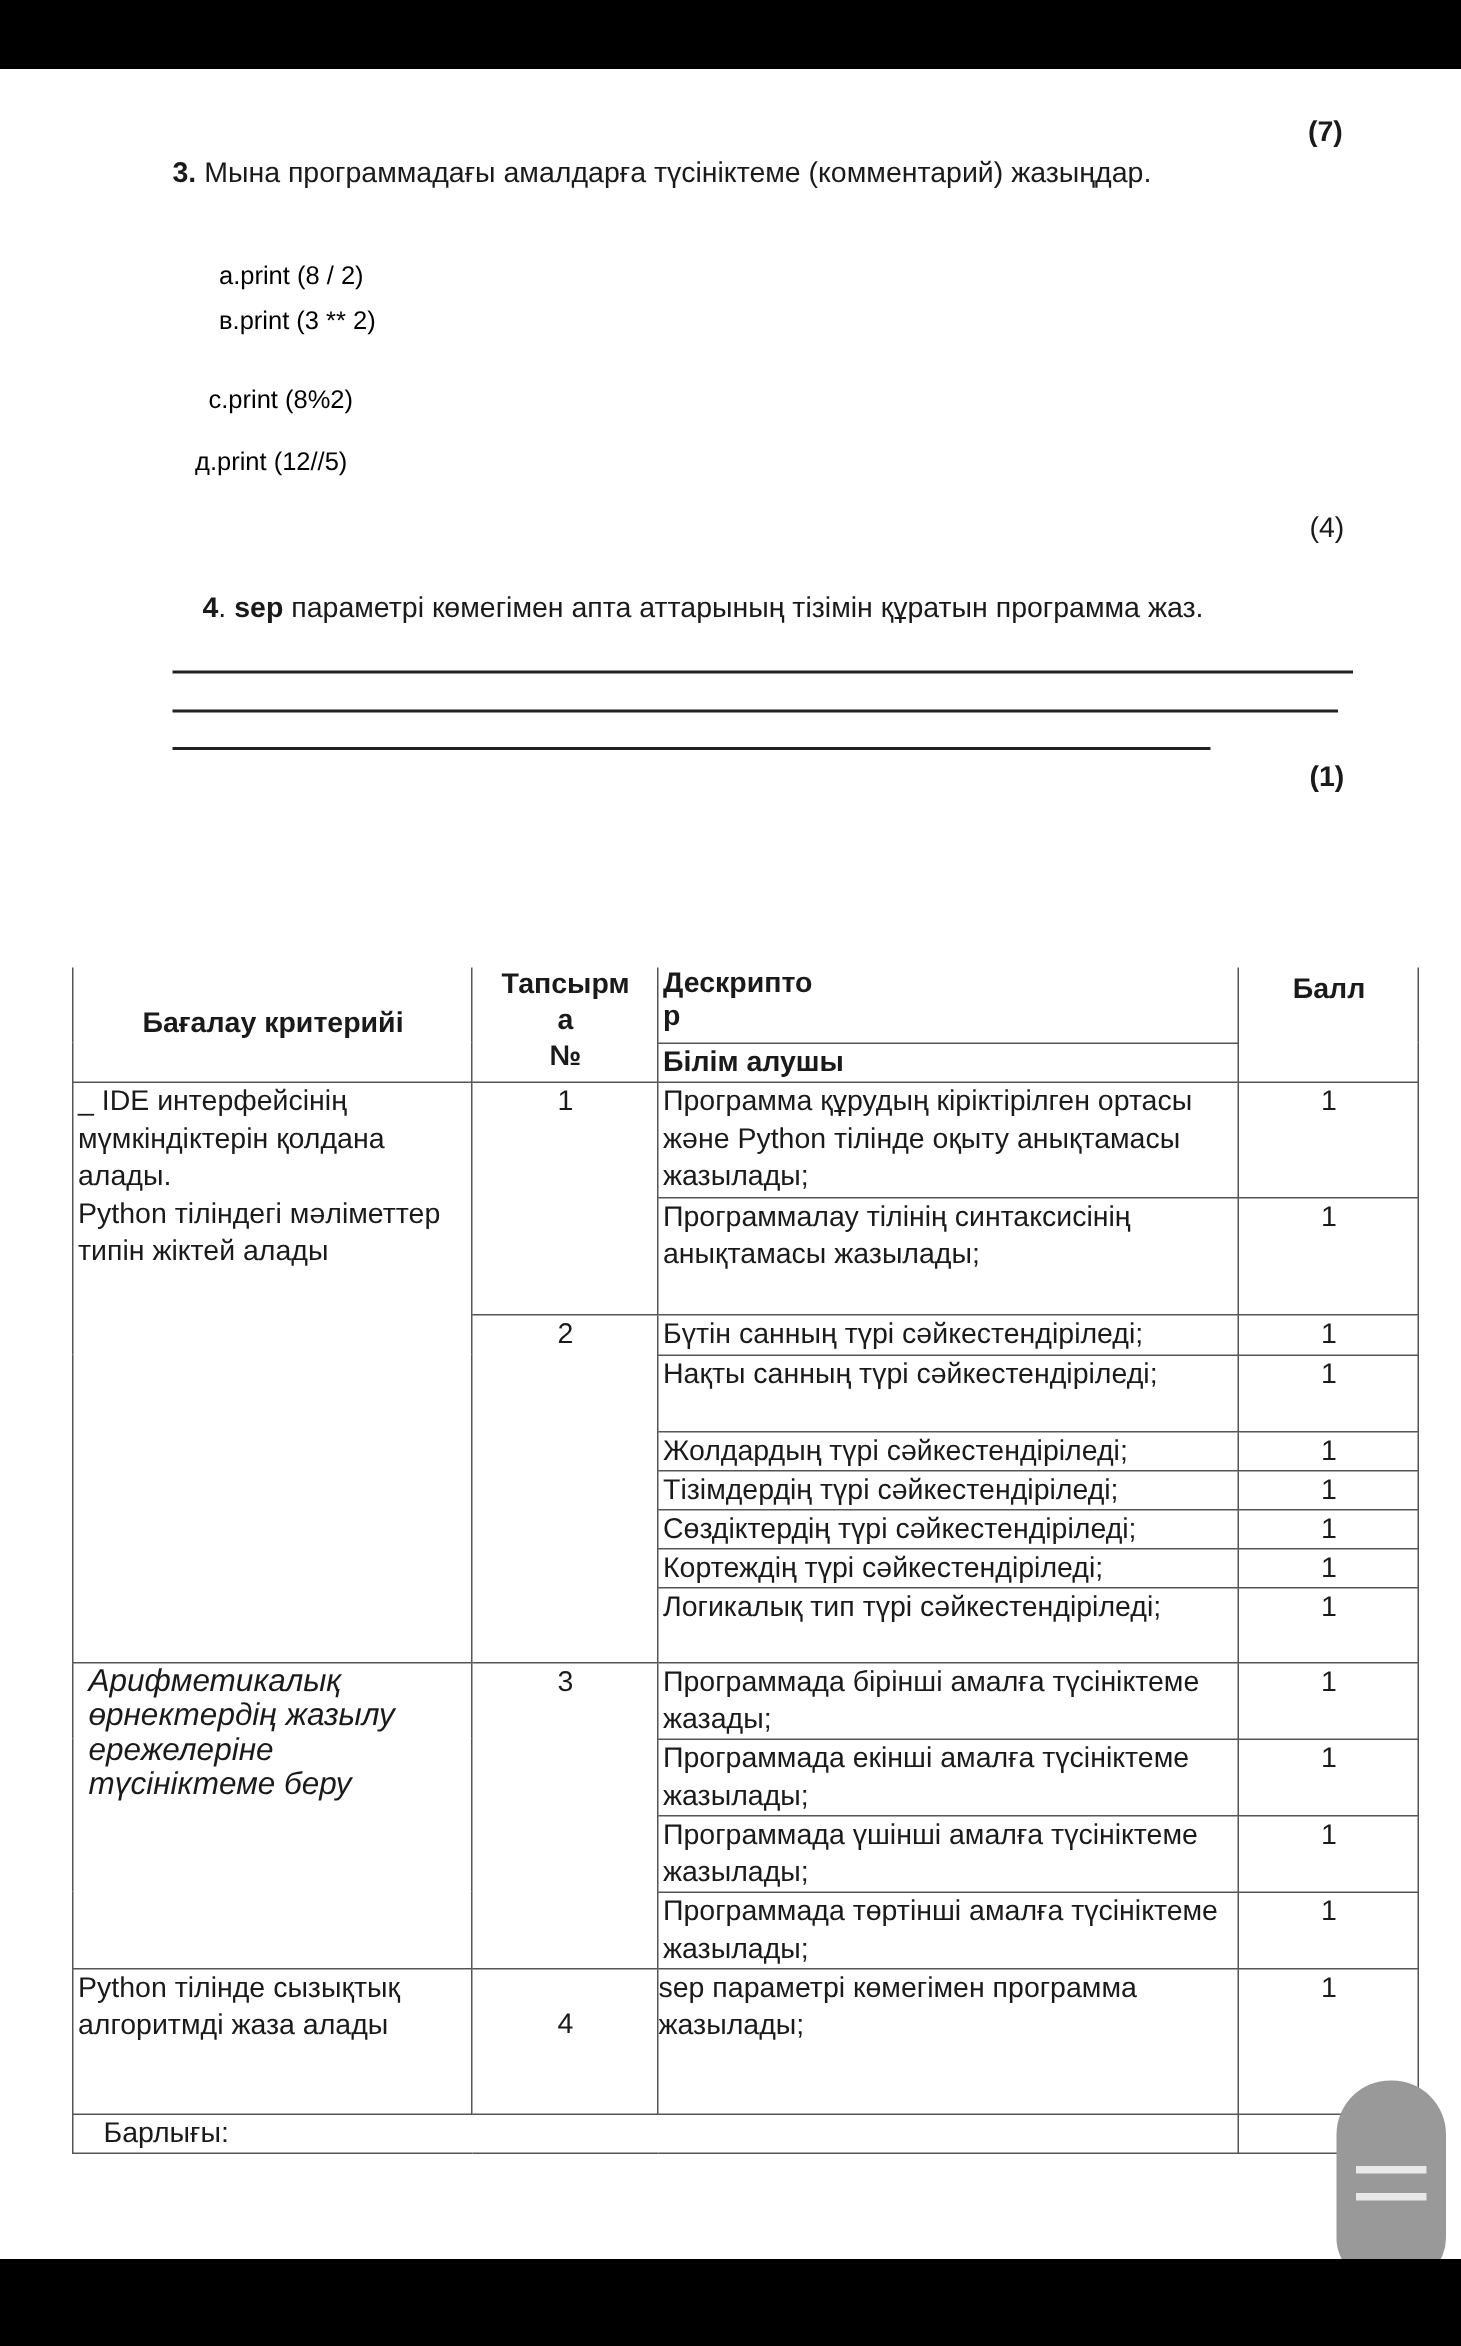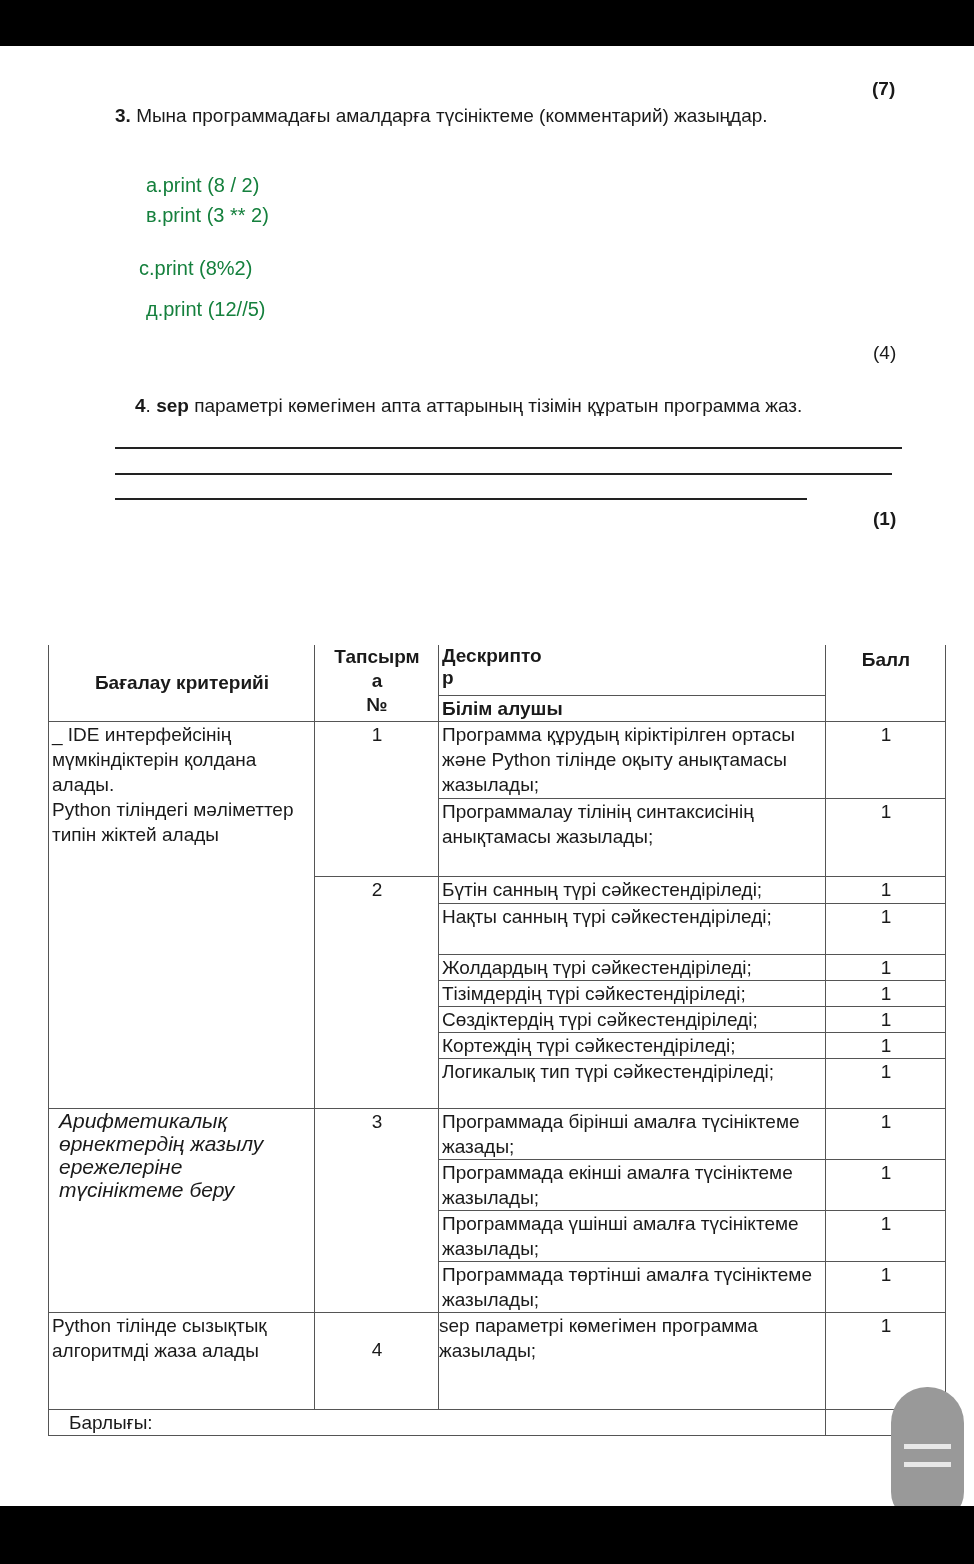--- a/index.html
+++ b/index.html
@@ -8,21 +8,21 @@
       background: #ffffff; color: #1a1a1a;
       font-family: "Liberation Sans", sans-serif;
     }
     .topbar { position: absolute; left: 0; top: 0; width: 974px; height: 46px; background: #000; }
     .bottombar { position: absolute; left: 0; top: 1506px; width: 974px; height: 58px; background: #000; }
 
     .abs { position: absolute; white-space: nowrap; }
     .q-text { font-size: 19px; }
     .points { font-size: 19px; }
     .points.bold { font-weight: bold; }
-    .code { font-size: 20px; color: #15803d; }
+    .code { font-size: 17px; color: #000000; }
     .answer-line { position: absolute; height: 2px; background: #222; }
 
     table.rubric {
       position: absolute; left: 48px; top: 645px;
       border-collapse: collapse; table-layout: fixed;
       font-size: 19px; line-height: 25px; color: #1a1a1a;
     }
     table.rubric td, table.rubric th {
       border: 1.5px solid #555; vertical-align: top; padding: 0 2px 0 3px;
       font-weight: normal; text-align: left;
@@ -54,21 +54,21 @@
 <body>
 
 <div class="topbar"></div>
 
 <div class="abs points bold" style="left:872px; top:78px;">(7)</div>
 <div class="abs q-text" style="left:115px; top:105px;"><b>3.</b><span> Мына программадағы амалдарға түсініктеме (комментарий) жазыңдар.</span></div>
 
 <div class="abs code" style="left:146px; top:174px;">а.print (8 / 2)</div>
 <div class="abs code" style="left:146px; top:204px;">в.print (3 ** 2)</div>
 <div class="abs code" style="left:139px; top:257px;">с.print (8%2)</div>
-<div class="abs code" style="left:146px; top:298px;">д.print (12//5)</div>
+<div class="abs code" style="left:130px; top:298px;">д.print (12//5)</div>
 
 <div class="abs points" style="left:873px; top:342px;">(4)</div>
 
 <div class="abs q-text" style="left:115px; top:395px;margin-left:20px;"><b>4</b><span>. </span><b>sep</b><span> параметрі көмегімен апта аттарының тізімін құратын программа  жаз.</span></div>
 
 <div class="answer-line" style="left:115px; top:447px; width:787px;"></div>
 <div class="answer-line" style="left:115px; top:473px; width:777px;"></div>
 <div class="answer-line" style="left:115px; top:498px; width:692px;"></div>
 
 <div class="abs points bold" style="left:873px; top:508px;">(1)</div>

